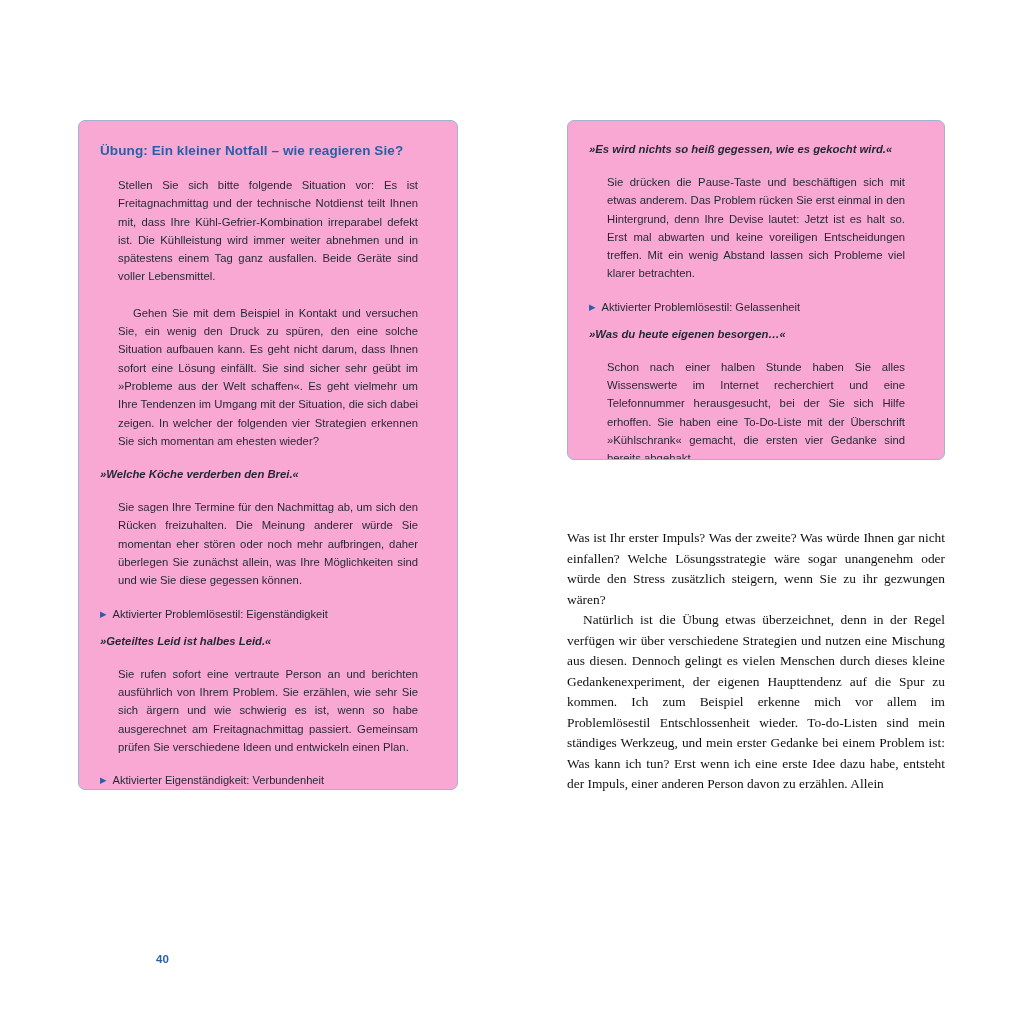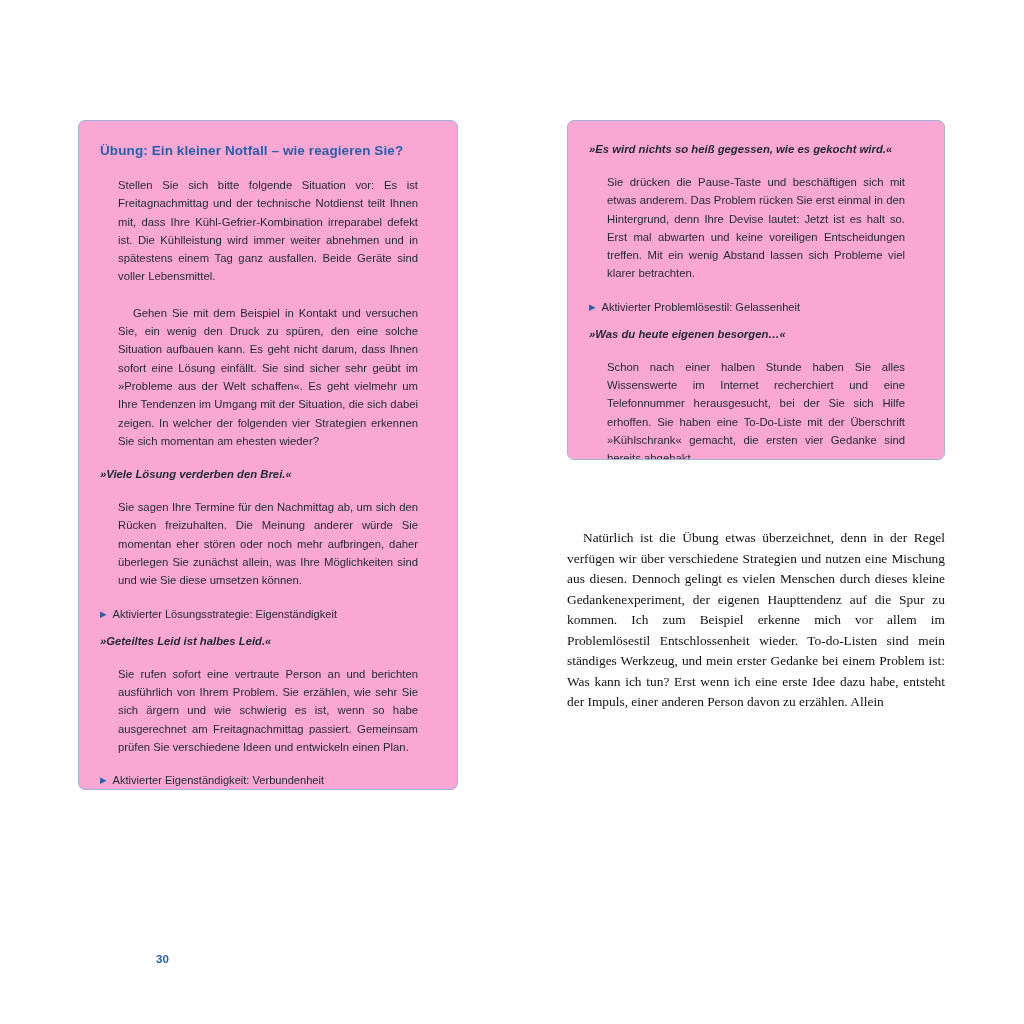--- a/index.html
+++ b/index.html
@@ -132,38 +132,38 @@
 
   <div class="page page-left">
     <div class="exercise-box left-box">
 
       <h2 class="exercise-title">Übung: Ein kleiner Notfall – wie reagieren Sie?</h2>
 
       <p class="sans-body">Stellen Sie sich bitte folgende Situation vor: Es ist Freitagnachmittag und der technische Notdienst teilt Ihnen mit, dass Ihre Kühl-Gefrier-Kombination irreparabel defekt ist. Die Kühlleistung wird immer weiter abnehmen und in spätestens einem Tag ganz ausfallen. Beide Geräte sind voller Lebensmittel.</p>
 
       <p class="sans-body indent">Gehen Sie mit dem Beispiel in Kontakt und versuchen Sie, ein wenig den Druck zu spüren, den eine solche Situation aufbauen kann. Es geht nicht darum, dass Ihnen sofort eine Lösung einfällt. Sie sind sicher sehr geübt im »Probleme aus der Welt schaffen«. Es geht vielmehr um Ihre Tendenzen im Umgang mit der Situation, die sich dabei zeigen. In welcher der folgenden vier Strategien erkennen Sie sich momentan am ehesten wieder?</p>
 
-      <h3 class="sub-head">»Viele Lösung verderben den Brei.«</h3>
-      <p class="sans-body">Sie sagen Ihre Termine für den Nachmittag ab, um sich den Rücken freizuhalten. Die Meinung anderer würde Sie momentan eher stören oder noch mehr aufbringen, daher überlegen Sie zunächst allein, was Ihre Möglichkeiten sind und wie Sie diese umsetzen können.</p>
+      <h3 class="sub-head">»Welche Köche verderben den Brei.«</h3>
+      <p class="sans-body">Sie sagen Ihre Termine für den Nachmittag ab, um sich den Rücken freizuhalten. Die Meinung anderer würde Sie momentan eher stören oder noch mehr aufbringen, daher überlegen Sie zunächst allein, was Ihre Möglichkeiten sind und wie Sie diese gegessen können.</p>
       <p class="style-line">
         <span class="tri">▶</span>
-        <span>Aktivierter Lösungsstrategie: Eigenständigkeit</span>
+        <span>Aktivierter Problemlösestil: Eigenständigkeit</span>
       </p>
 
       <h3 class="sub-head">»Geteiltes Leid ist halbes Leid.«</h3>
       <p class="sans-body">Sie rufen sofort eine vertraute Person an und berichten ausführlich von Ihrem Problem. Sie erzählen, wie sehr Sie sich ärgern und wie schwierig es ist, wenn so habe ausgerechnet am Freitagnachmittag passiert. Gemeinsam prüfen Sie verschiedene Ideen und entwickeln einen Plan.</p>
       <p class="style-line">
         <span class="tri">▶</span>
         <span>Aktivierter Eigenständigkeit: Verbundenheit</span>
       </p>
 
     </div>
 
     <div class="footer footer-left">
-      <span class="folio">30</span>
+      <span class="folio">40</span>
     </div>
   </div>
 
   <div class="page page-right">
     <div class="exercise-box right-box">
 
       <h3 class="sub-head" style="margin-top:0;">»Es wird nichts so heiß gegessen, wie es gekocht wird.«</h3>
       <p class="sans-body">Sie drücken die Pause-Taste und beschäftigen sich mit etwas anderem. Das Problem rücken Sie erst einmal in den Hintergrund, denn Ihre Devise lautet: Jetzt ist es halt so. Erst mal abwarten und keine voreiligen Entscheidungen treffen. Mit ein wenig Abstand lassen sich Probleme viel klarer betrachten.</p>
       <p class="style-line">
         <span class="tri">▶</span>
@@ -175,16 +175,17 @@
       <p class="style-line">
         <span class="tri">▶</span>
         <span>Hintergrund Problemlösestil: Entschlossenheit</span>
       </p>
 
     </div>
 
   </div>
 
   <div class="serif-block">
+    <p>Was ist Ihr erster Impuls? Was der zweite? Was würde Ihnen gar nicht einfallen? Welche Lösungsstrategie wäre sogar unangenehm oder würde den Stress zusätzlich steigern, wenn Sie zu ihr gezwungen wären?</p>
     <p class="indent">Natürlich ist die Übung etwas überzeichnet, denn in der Regel verfügen wir über verschiedene Strategien und nutzen eine Mischung aus diesen. Dennoch gelingt es vielen Menschen durch dieses kleine Gedankenexperiment, der eigenen Haupttendenz auf die Spur zu kommen. Ich zum Beispiel erkenne mich vor allem im Problemlösestil Entschlossenheit wieder. To-do-Listen sind mein ständiges Werkzeug, und mein erster Gedanke bei einem Problem ist: Was kann ich tun? Erst wenn ich eine erste Idee dazu habe, entsteht der Impuls, einer anderen Person davon zu erzählen. Allein</p>
   </div>
 
 </div>
 
 </body></html>

